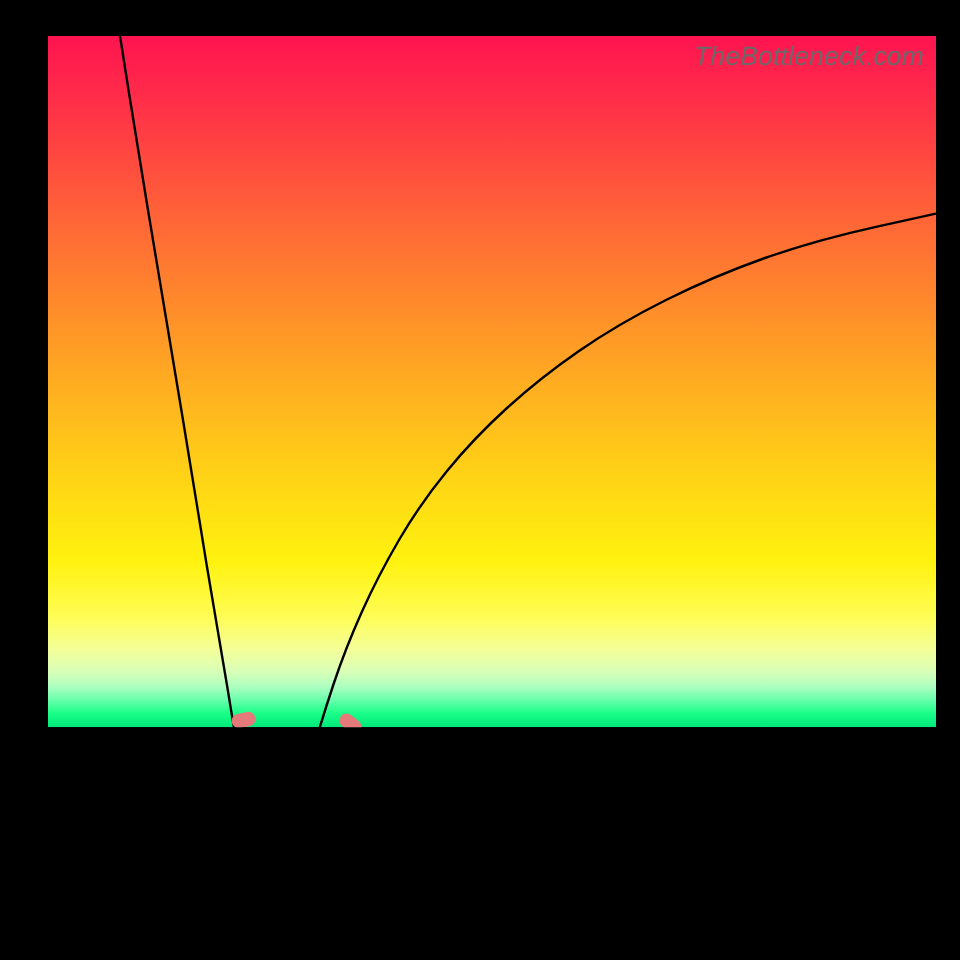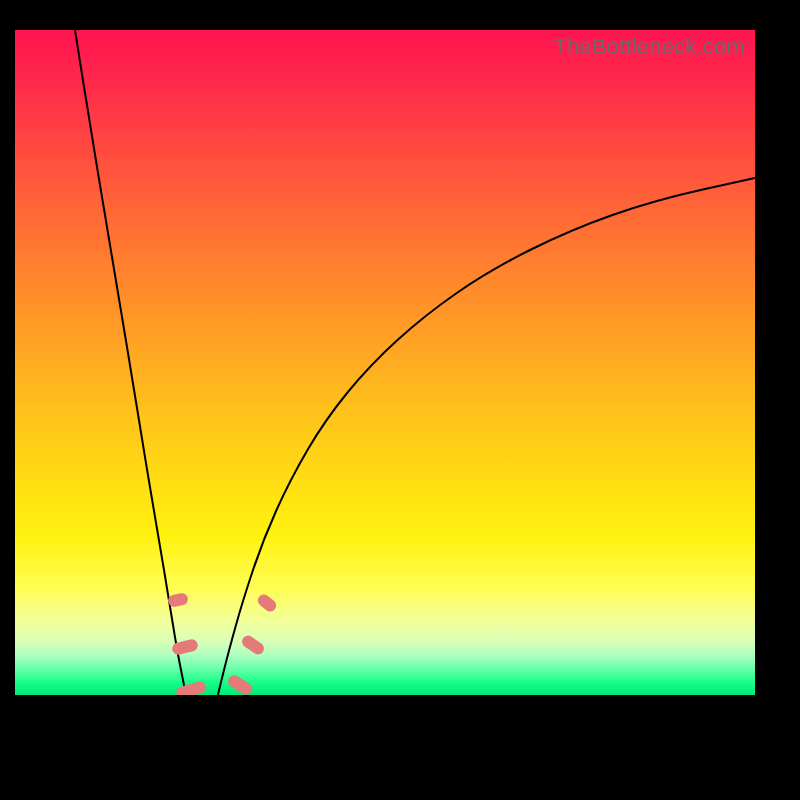--- a/index.html
+++ b/index.html
@@ -11,25 +11,26 @@
     font-family: Arial, Helvetica, sans-serif;
   }
   .outer {
     width: 800px;
     height: 800px;
     background: #000;
     position: relative;
   }
   .plot {
     position: absolute;
-    left: 15px;
+    left: 40px;
     top: 30px;
     width: 740px;
-    height: 665px;
+    height: 576px;
     overflow: hidden;
+    font-style: italic;
   }
   .gradient {
     position: absolute;
     inset: 0;
     background: linear-gradient(to bottom,
       #ff1450 0%,
       #ff2a4a 8%,
       #ff4a3f 18%,
       #ff7034 30%,
       #ff9428 42%,

